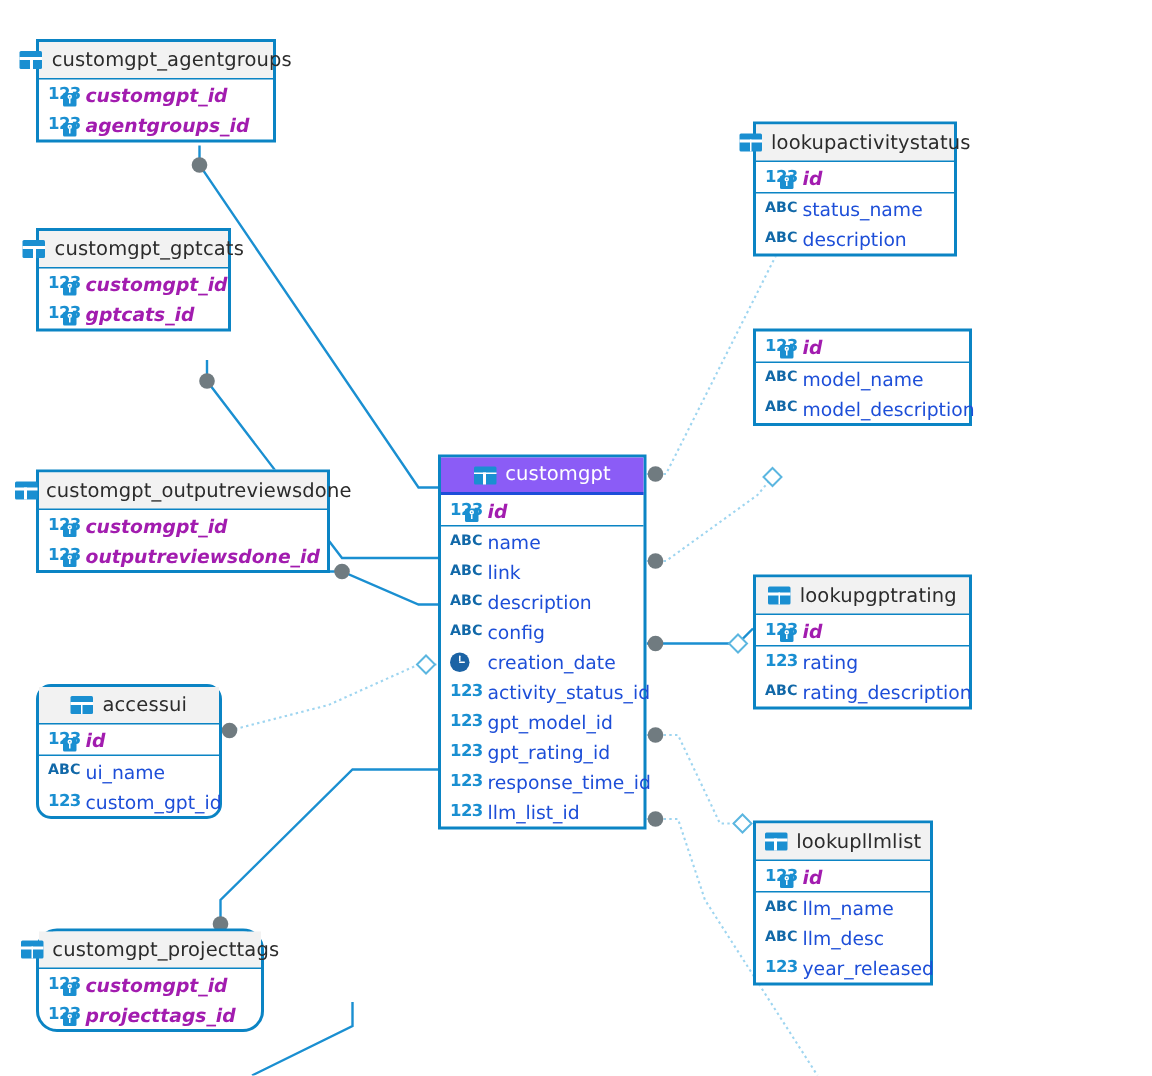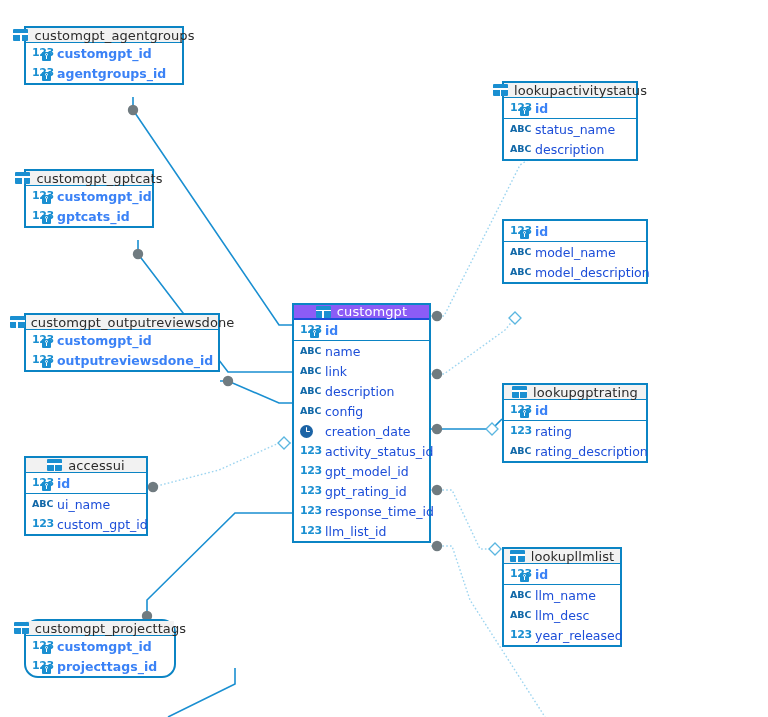--- a/index.html
+++ b/index.html
@@ -12,21 +12,21 @@
   #edges{position:absolute;left:0;top:0;width:768px;height:717px;pointer-events:none;}
 
   .table-node{
     position:absolute;
     background:#ffffff;
     border:2px solid #0b84c4;
     box-sizing:border-box;
     z-index:5;
   }
   .tbl-header{
-    height:15px;
+    height:25px;
     background:#f2f2f2;
     border-bottom:1px solid #0b84c4;
     display:flex;align-items:center;justify-content:center;
     gap:6px;
     box-sizing:border-box;
   }
   .table-node.accent > .tbl-header{
     background:#8b5cf6;
     border-bottom:2px solid #1d4ed8;
   }
@@ -35,21 +35,21 @@
   }
   .table-node.accent .tbl-title{color:#ffffff;}
 
   .pk-section{border-bottom:1px solid #0b84c4;}
   .rows{}
   .row{
     height:20px;display:flex;align-items:center;gap:5px;
     padding-left:6px;box-sizing:border-box;
   }
   .row .lbl{font-size:12.5px;color:#1d4ed8;white-space:nowrap;}
-  .row.pk .lbl{font-weight:bold;color:#3b82f6;}
+  .row.pk .lbl{font-weight:bold;color:#a21caf;font-style:italic;}
 
   
   .ico{flex:0 0 auto;display:inline-block;position:relative;}
 
   .ico-table{width:15px;height:12px;background:#1a8fd1;border-radius:1px;}
   .ico-table:before{content:"";position:absolute;left:0;top:4px;width:15px;height:1.5px;background:#fff;}
   .ico-table:after{content:"";position:absolute;left:6.7px;top:4px;width:1.5px;height:8px;background:#fff;}
 
   .ico-num{width:20px;height:13px;}
   .ico-num .digits{
@@ -133,21 +133,21 @@
           <span class="ico-cell">
             <span class="ico ico-num">
               <span class="digits">123</span>
               <span class="ico-key"></span>
             </span>
           </span>
           <span class="lbl">agentgroups_id</span>
         </div>
       </div>
     </div>
-    <div class="table-node" style="left: 24px; top: 169px; width: 130px;">
+    <div class="table-node" style="left: 24px; top: 152px; width: 130px;">
       <div class="tbl-header">
         <span class="ico ico-table"></span>
         <span class="tbl-title">customgpt_gptcats</span>
       </div>
       <div class="rows">
         <div class="row pk">
           <span class="ico-cell">
             <span class="ico ico-num">
               <span class="digits">123</span>
               <span class="ico-key"></span>
@@ -185,21 +185,21 @@
           <span class="ico-cell">
             <span class="ico ico-num">
               <span class="digits">123</span>
               <span class="ico-key"></span>
             </span>
           </span>
           <span class="lbl">outputreviewsdone_id</span>
         </div>
       </div>
     </div>
-    <div class="table-node" style="left: 24px; top: 456px; width: 124px;">
+    <div class="table-node" style="left: 24px; top: 456px; width: 124px; border-radius: 10px;">
       <div class="tbl-header">
         <span class="ico ico-table"></span>
         <span class="tbl-title">accessui</span>
       </div>
       <div class="pk-section">
         <div class="row pk">
           <span class="ico-cell">
             <span class="ico ico-num">
               <span class="digits">123</span>
               <span class="ico-key"></span>

